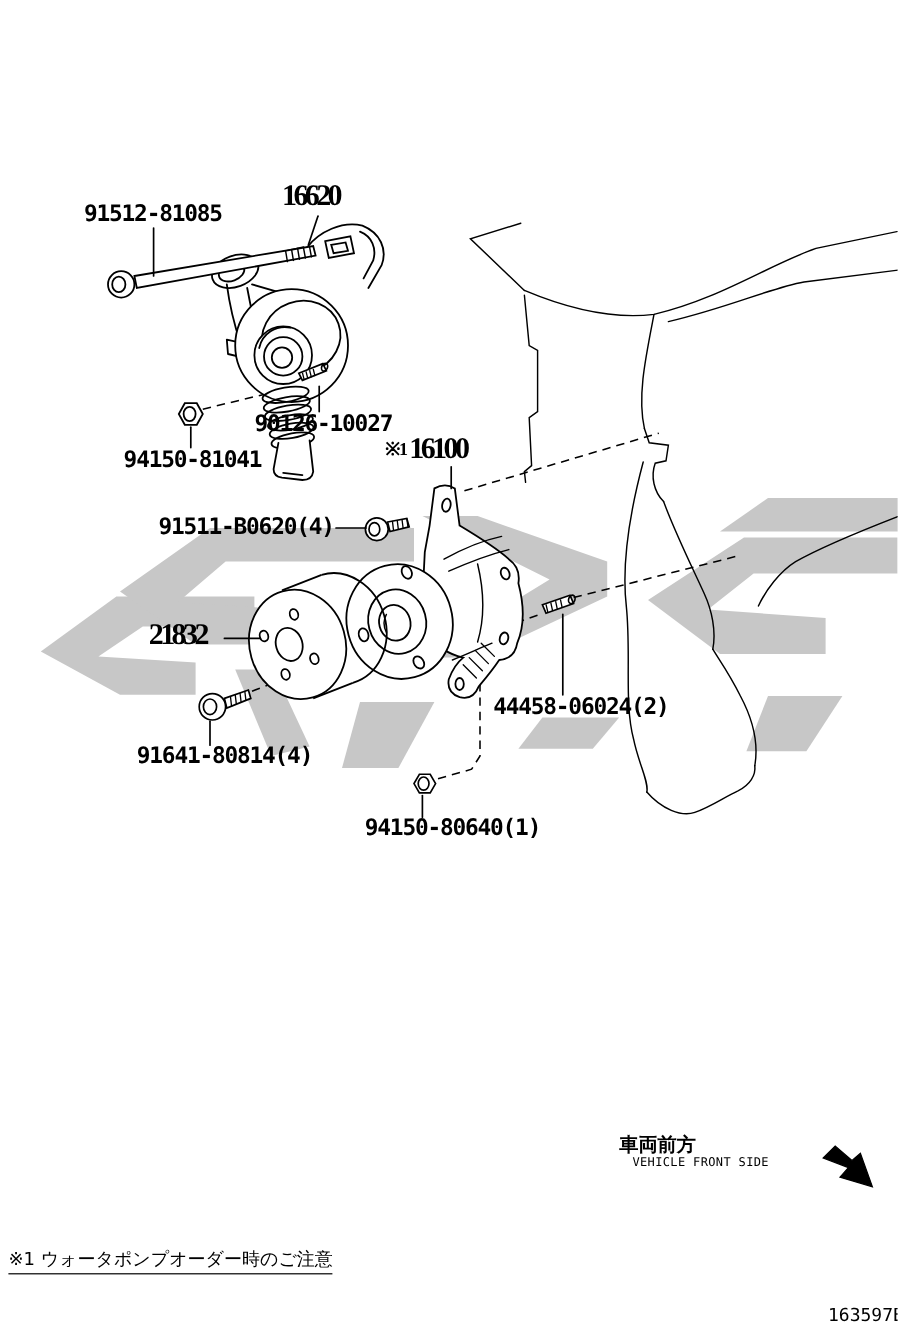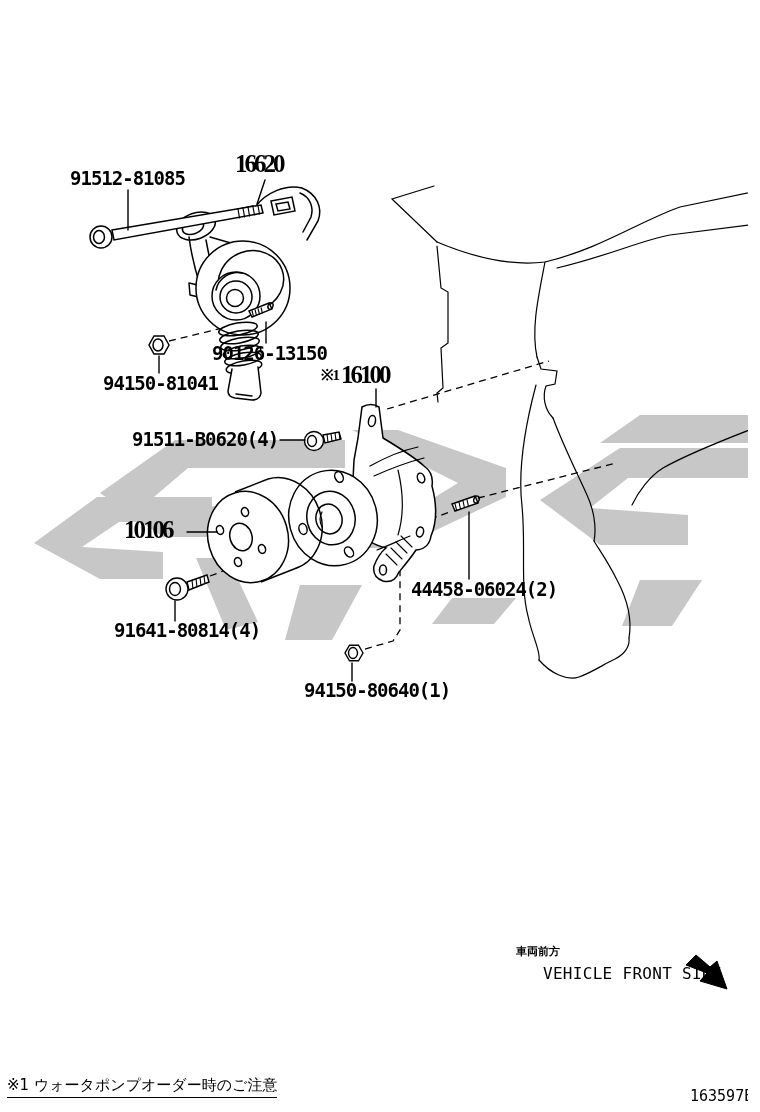--- a/index.html
+++ b/index.html
@@ -3,28 +3,28 @@
 <meta charset="utf-8">
 <style>
   html,body{margin:0;padding:0;background:#ffffff;}
   #stage{position:relative;width:748px;height:1112px;background:#ffffff;overflow:hidden;
          font-family:"DejaVu Sans",sans-serif;color:#000;}
   #lineart{position:absolute;left:0;top:0;}
   .plabel{position:absolute;font-family:"DejaVu Sans Mono",monospace;font-weight:bold;
           font-size:19px;letter-spacing:-1px;color:#000;white-space:nowrap;line-height:1.1;}
   .plabel.lg{font-size:25px;letter-spacing:-3px;font-family:Liberation Serif, serif;}
   .pref{font-size:15px;letter-spacing:-1px;position:relative;top:-3px;margin-right:2px;}
-  .dir-jp{position:absolute;left:516px;top:944px;font-size:11px;font-weight:bold;
+  .dir-jp{position:absolute;left:516px;top:944px;font-size:16px;font-weight:bold;
           font-family:Liberation Serif, serif;white-space:nowrap;}
-  .dir-en{position:absolute;left:543px;top:964px;font-size:16px;
+  .dir-en{position:absolute;left:527px;top:964px;font-size:10px;
           font-family:"DejaVu Sans Mono",monospace;white-space:nowrap;letter-spacing:0.3px;}
   .docid{position:absolute;left:690px;top:1087px;font-size:15px;
          font-family:"DejaVu Sans Mono",monospace;white-space:nowrap;}
   .note{position:absolute;font-size:15px;font-family:"DejaVu Sans",sans-serif;white-space:nowrap;}
-  .note.h{left:7px;top:1040px;border-bottom:1px solid #000;padding-bottom:2px;margin-top:36px;}
+  .note.h{left:7px;top:1040px;border-bottom:1px solid #000;padding-bottom:2px;}
   .note.l1{left:6px;top:1069px;}
   .note.l2{left:6px;top:1088px;}
 </style>
 </head>
 <body>
 
 <div id="stage">
 
 <svg id="lineart" width="760" height="1112" viewBox="0 0 760 1112">
 
@@ -179,25 +179,25 @@
     <path d="M352,663 L352,681"></path>
   </g>
 
   <g>
     <polygon points="686,965 696,955 710,967 717,961 727,989 700,981 707,973" fill="#000" stroke="#000" stroke-width="1"></polygon>
   </g>
 </svg>
 
 <div class="plabel" style="left:70px;top:168px">91512-81085</div>
 <div class="plabel lg" style="left:235px;top:150px">16620</div>
-<div class="plabel" style="left:212px;top:343px">90126-13150</div>
+<div class="plabel" style="left:212px;top:343px">90126-10027</div>
 <div class="plabel" style="left:103px;top:373px">94150-81041</div>
 <div class="plabel lg" style="left:321px;top:361px"><span class="pref">※1</span><span>16100</span></div>
 <div class="plabel" style="left:132px;top:429px">91511-B0620(4)</div>
-<div class="plabel lg" style="left:124px;top:516px">10106</div>
+<div class="plabel lg" style="left:124px;top:516px">21832</div>
 <div class="plabel" style="left:411px;top:579px">44458-06024(2)</div>
 <div class="plabel" style="left:114px;top:620px">91641-80814(4)</div>
 <div class="plabel" style="left:304px;top:680px">94150-80640(1)</div>
 
 <div class="dir-jp">車両前方</div>
 <div class="dir-en">VEHICLE FRONT SIDE</div>
 
 <div class="note h">※1 ウォータポンプオーダー時のご注意</div>
 
 <div class="docid">163597B</div>

